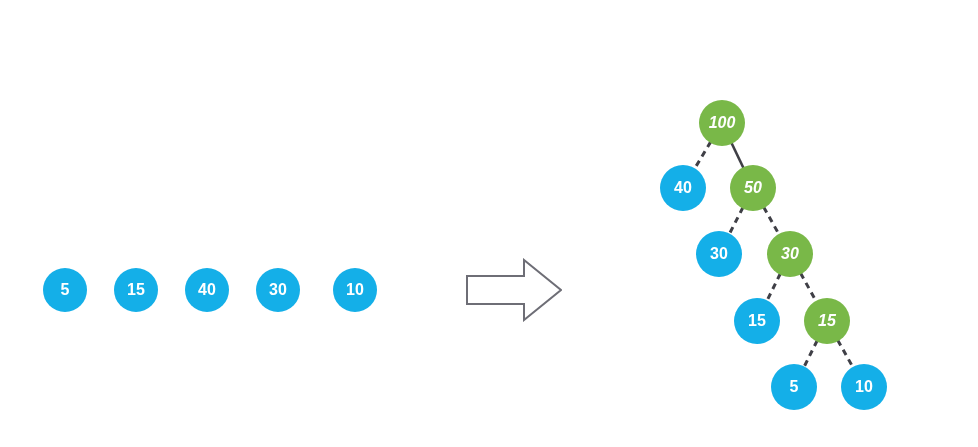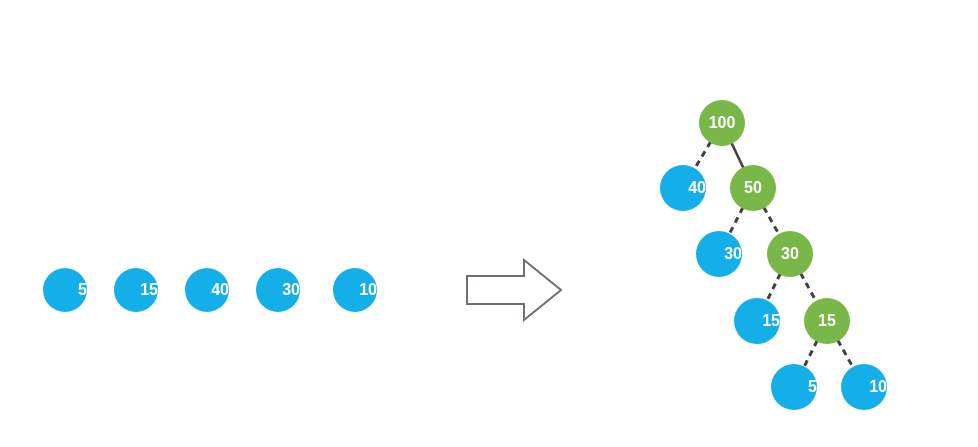--- a/index.html
+++ b/index.html
@@ -24,22 +24,22 @@
     border-radius: 50%;
     display: flex;
     align-items: center;
     justify-content: center;
     color: #ffffff;
     font-weight: bold;
     box-sizing: border-box;
     line-height: 1;
     user-select: none;
   }
-  .node-blue { background: #14AFE8; justify-content: flex-end; }
-  .node-green { background: #79B848; }
+  .node-blue { background: #14AFE8; }
+  .node-green { background: #79B848; font-style: italic; }
 
   
   .array-node {
     width: 44px;
     height: 44px;
     font-size: 16px;
   }
   
   .tree-node {
     width: 46px;

